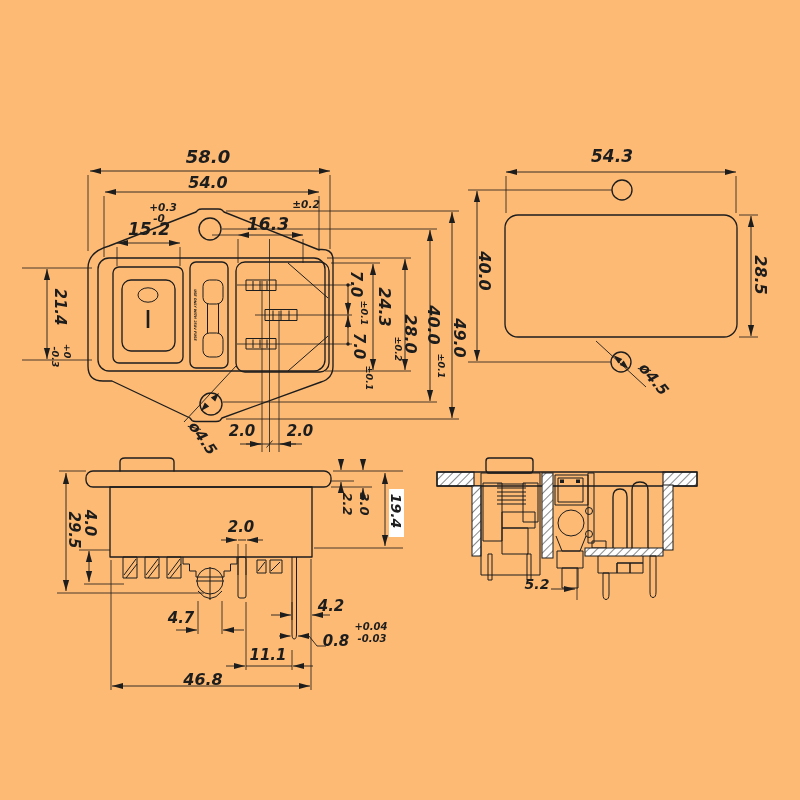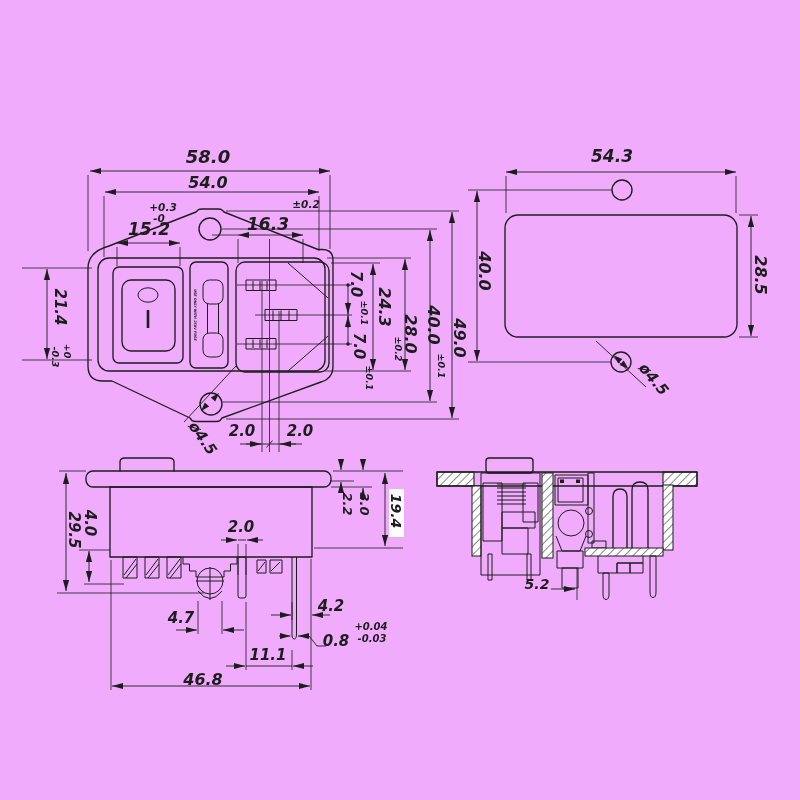--- a/index.html
+++ b/index.html
@@ -1,16 +1,16 @@
 <!DOCTYPE html>
 <html><head>
 <meta charset="utf-8">
 <style>
   html,body{margin:0;padding:0;background:#fff;}
-  #page{width:800px;height:800px;background:#f0abfc;position:relative;overflow:hidden;}
+  #page{width:800px;height:800px;background:#fdba74;position:relative;overflow:hidden;}
   svg{display:block;}
   text{font-family:"DejaVu Sans",sans-serif;font-style:italic;font-weight:bold;fill:#1d1d1d;}
   .ol{stroke:#1d1d1d;stroke-width:1.35;fill:none;stroke-linejoin:round;stroke-linecap:round;}
   .th{stroke:#1d1d1d;stroke-width:1;fill:none;stroke-linejoin:round;}
   .dm{stroke:#1d1d1d;stroke-width:0.9;fill:none;}
   .ex{stroke:#1d1d1d;stroke-width:0.8;fill:none;}
   .fl{fill:#1d1d1d;stroke:none;}
 </style>
 </head>
 <body>

